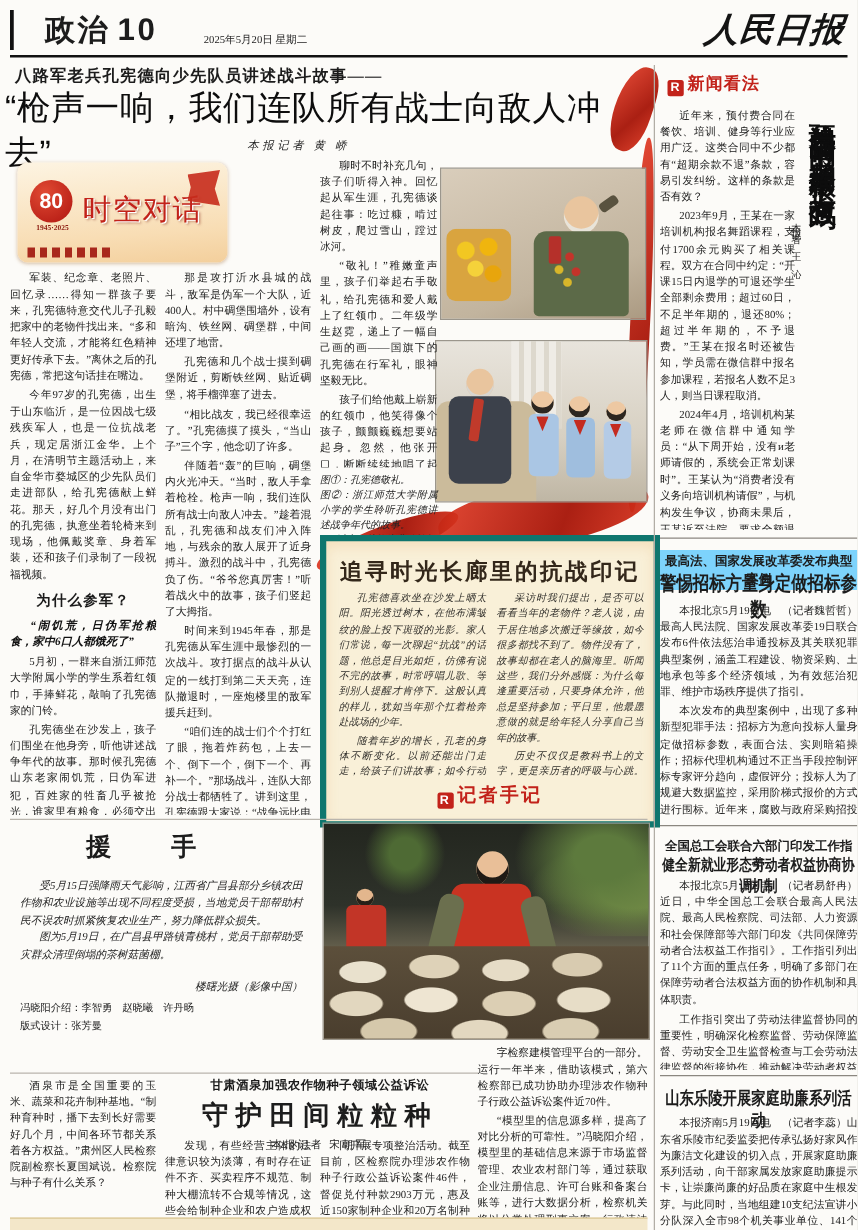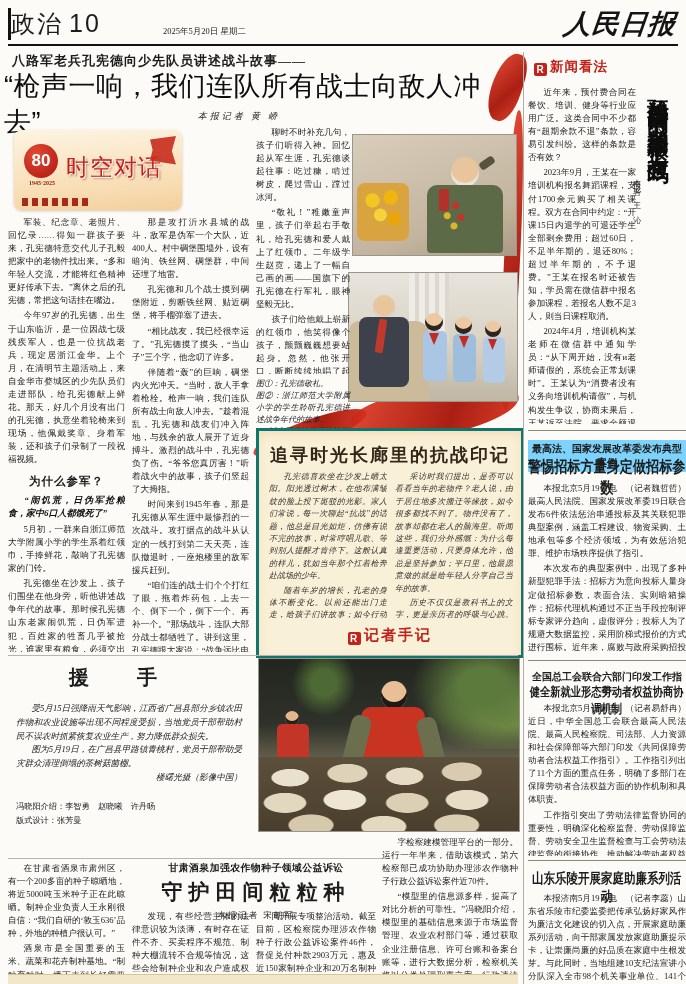--- a/index.html
+++ b/index.html
@@ -1,21 +1,21 @@
 <!DOCTYPE html>
 <html><head>
 <meta charset="utf-8">
 <style>
   html,body{margin:0;padding:0;background:#e9e7e2;}
   #page{position:relative;width:686px;height:984px;background:#fcfbf8;overflow:hidden;
         font-family:"Liberation Serif",serif;color:#1c1c1c;}
   
   .hdr{position:absolute;left:8px;top:6px;width:670px;height:38px;border-bottom:2.5px solid #111;}
-  .hdr-sec{position:absolute;left:0;top:2px;border-left:3px solid #111;padding-left:0;
-           font-weight:normal;font-size:24px;letter-spacing:2px;font-family:"Liberation Sans",sans-serif;}
+  .hdr-sec{position:absolute;left:0;top:2px;border-left:3px solid #111;padding-left:25px;
+           font-weight:bold;font-size:24px;letter-spacing:2px;font-family:"Liberation Sans",sans-serif;}
   .hdr-no{font-size:25px;margin-left:6px;}
   .hdr-date{position:absolute;left:155px;top:20px;font-size:8.5px;color:#222;}
   .masthead{position:absolute;right:2px;top:0px;font-size:27px;font-weight:bold;font-style:italic;
             font-family:"DejaVu Serif",serif;transform:skewX(-6deg);letter-spacing:1px;color:#141414;}
   
   .col{position:absolute;font-size:8.6px;line-height:1.52;text-align:justify;overflow:hidden;color:#1b1b1b;}
   .col p{margin:0 0 2px 0;text-indent:1.8em;}
   .subhead{font-weight:bold;font-size:11.5px;text-align:center;text-indent:0;margin:7px 0 3px 0;
            font-family:"Liberation Sans",sans-serif;letter-spacing:1px;}
   .bquote{font-weight:bold;font-style:italic;font-size:9px;color:#101010;}
@@ -42,36 +42,36 @@
   .sk-wall{position:absolute;left:8px;bottom:4px;width:70px;height:8px;
            background:repeating-linear-gradient(90deg,#a8281c 0 6px,transparent 6px 10px);}
   
   .ph{position:absolute;border:1px solid #9b968c;overflow:hidden;}
   .cap{position:absolute;font-size:8px;line-height:1.5;font-style:italic;text-align:justify;color:#222;}
   .cap .cred{font-style:normal;font-weight:bold;text-align:right;display:block;}
   
   .ribbon{position:absolute;background:linear-gradient(120deg,#e2402b,#a61407 60%,#d9351f);opacity:.95;}
   
   .notes{position:absolute;left:256px;top:428px;width:262px;height:224px;background:#f9f0d8;
-         border:3px solid #0f766e;box-shadow:inset 0 4px 10px rgba(220,150,60,.18);}
+         border:5px solid #0f766e;box-shadow:inset 0 4px 10px rgba(220,150,60,.18);}
   .notes-title{position:absolute;left:0;top:12px;width:100%;text-align:center;font-size:18px;font-weight:900;
                color:#33271a;font-family:"Liberation Sans",sans-serif;letter-spacing:2px;}
   .notes .col{font-size:8px;line-height:1.55;font-style:italic;color:#32302c;}
   .notes-logo{position:absolute;left:0;bottom:10px;width:100%;text-align:center;color:#c2221a;
               font-weight:900;font-size:15px;font-family:"Liberation Sans",sans-serif;letter-spacing:2px;}
   .r-icon{display:inline-block;width:13px;height:13px;background:#c2221a;color:#fff;border-radius:2px;
           font-size:10px;line-height:13px;text-align:center;font-weight:bold;font-style:normal;
           font-family:"Liberation Sans",sans-serif;margin-right:3px;vertical-align:-2px;}
   
   .ys-title{position:absolute;left:40px;top:664px;width:160px;text-align:center;font-size:20px;
             font-weight:900;letter-spacing:14px;font-family:"Liberation Sans",sans-serif;}
   .ys-cap{position:absolute;left:16px;top:702px;width:226px;font-size:8.6px;line-height:1.6;
           font-style:italic;text-align:justify;color:#222;}
   .ys-cap p{margin:0;text-indent:1.8em;}
-  .ys-cred{text-align:right;margin-top:0;}
+  .ys-cred{text-align:right;margin-top:12px;}
   .ed-line{position:absolute;left:16px;top:800px;width:226px;font-size:8.2px;line-height:1.7;color:#222;}
   
   .seed-head{position:absolute;left:130px;top:862px;width:252px;text-align:center;}
   .seed-kicker{font-size:9.8px;font-weight:bold;letter-spacing:0.5px;font-family:"Liberation Sans",sans-serif;}
   .seed-title{font-size:21px;font-weight:900;letter-spacing:6px;margin-top:3px;font-family:"Liberation Sans",sans-serif;}
   .seed-byline{font-size:8.5px;letter-spacing:2px;margin-top:4px;}
   
   .rail-logo{position:absolute;left:534px;top:58px;font-size:13.5px;font-weight:900;color:#c2221a;
              font-family:"Liberation Sans",sans-serif;letter-spacing:1px;}
   .v-head{position:absolute;left:646px;top:82px;height:346px;writing-mode:vertical-rl;
@@ -225,21 +225,20 @@
 
   <div class="rule-h" style="left:8px;top:858px;width:375px;"></div>
 
   <div class="seed-head">
     <div class="seed-kicker">甘肃酒泉加强农作物种子领域公益诉讼</div>
     <div class="seed-title">守护田间粒粒种</div>
     <div class="seed-byline">本报记者  宋朝军</div>
   </div>
 
   <div class="col" style="left:8px;top:862px;width:117px;height:118px;">
-    <p>在甘肃省酒泉市肃州区，有一个200多亩的种子晾晒地，将近5000吨玉米种子正在此晾晒。制种企业负责人王永刚很自信：“我们自研的‘敦玉636’品种，外地的种植户很认可。”</p>
     <p>酒泉市是全国重要的玉米、蔬菜和花卉制种基地。“制种育种时，播下去到长好需要好几个月，中间各环节都关系着各方权益。”肃州区人民检察院副检察长夏国斌说。检察院与种子有什么关系？</p>
 
   </div>
   <div class="col" style="left:132px;top:910px;width:117px;height:70px;">
     <p>发现，有些经营主体的法律意识较为淡薄，有时存在证件不齐、买卖程序不规范、制种大棚流转不合规等情况，这些会给制种企业和农户造成权益受损的风险。</p>
 
   </div>
   <div class="col" style="left:256px;top:910px;width:120px;height:70px;">
     <p>同开展专项整治活动。截至目前，区检察院办理涉农作物种子行政公益诉讼案件46件，督促兑付种款2903万元，惠及近150家制种企业和20万名制种农户。</p>
 

